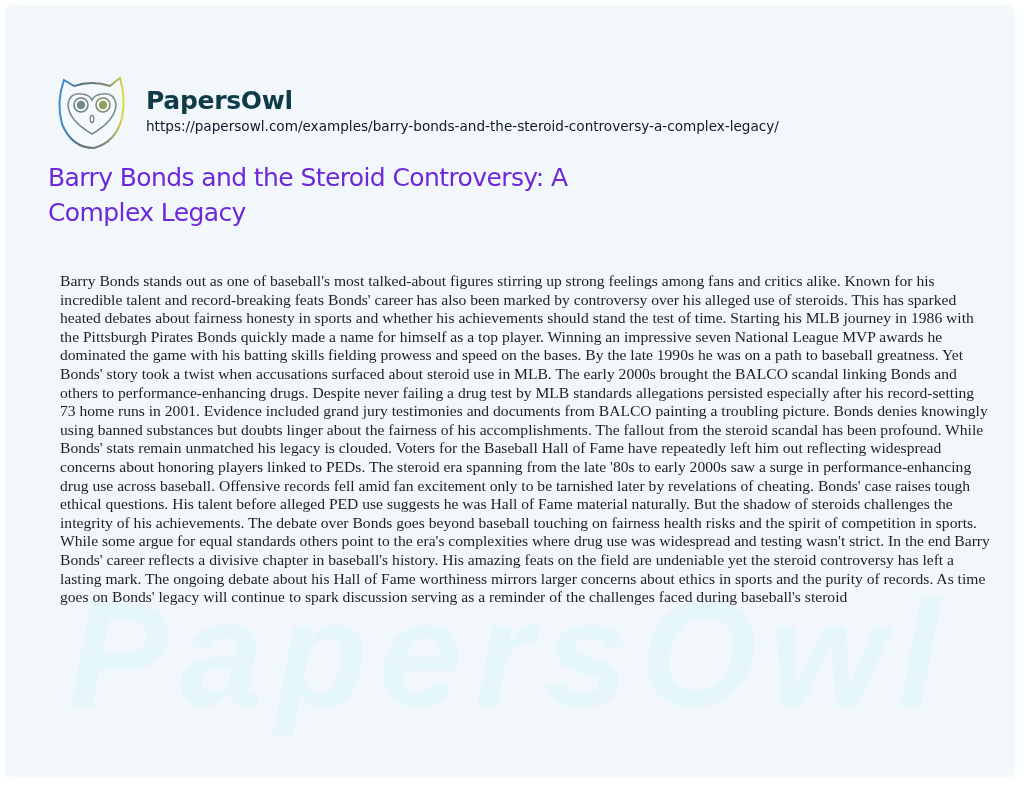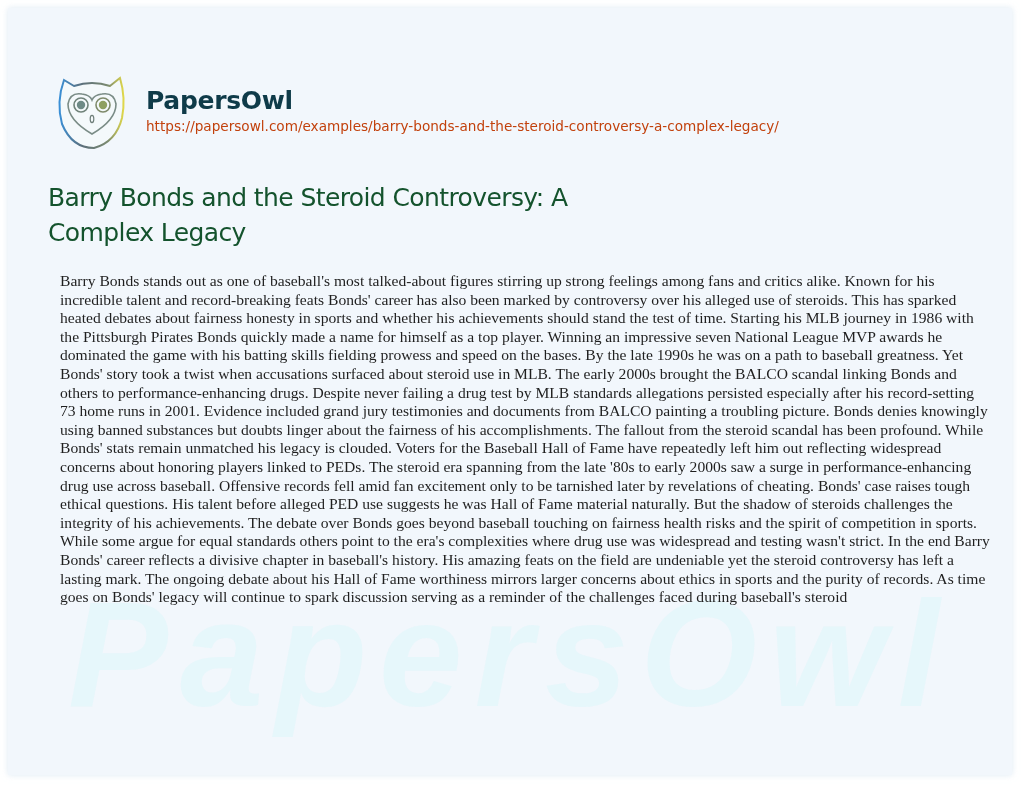--- a/index.html
+++ b/index.html
@@ -57,36 +57,36 @@
       font-family: "DejaVu Sans", sans-serif;
       font-weight: bold;
       font-size: 25px;
       color: #0f3b49;
       line-height: 30px;
       letter-spacing: -0.3px;
     }
     .url {
       font-family: "DejaVu Sans", sans-serif;
       font-size: 13.6px;
-      color: #c2410c;
+      color: #0f172a;
       line-height: 20px;
       margin-top: 0;
       text-decoration: none;
     }
     .title {
       position: absolute;
       left: 40px;
-      top: 172px;
+      top: 152px;
       width: 590px;
       margin: 0;
       font-family: "DejaVu Sans", sans-serif;
       font-weight: normal;
       font-size: 25px;
       line-height: 35px;
-      color: #14532d;
+      color: #6d28d9;
       letter-spacing: -0.6px;
     }
     .body-text {
       position: absolute;
       left: 40px;
       top: 252px;
       width: 930px;
       margin: 12px;
       font-family: "Liberation Serif", serif;
       font-size: 15.6px;

